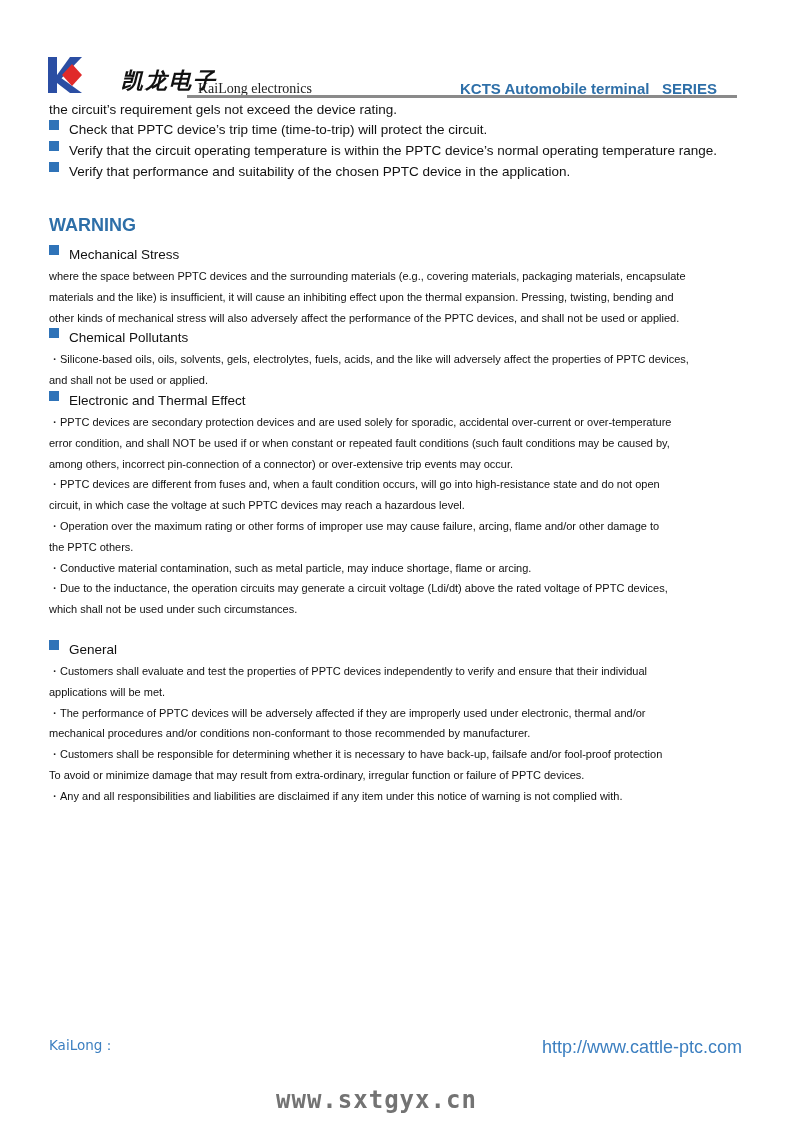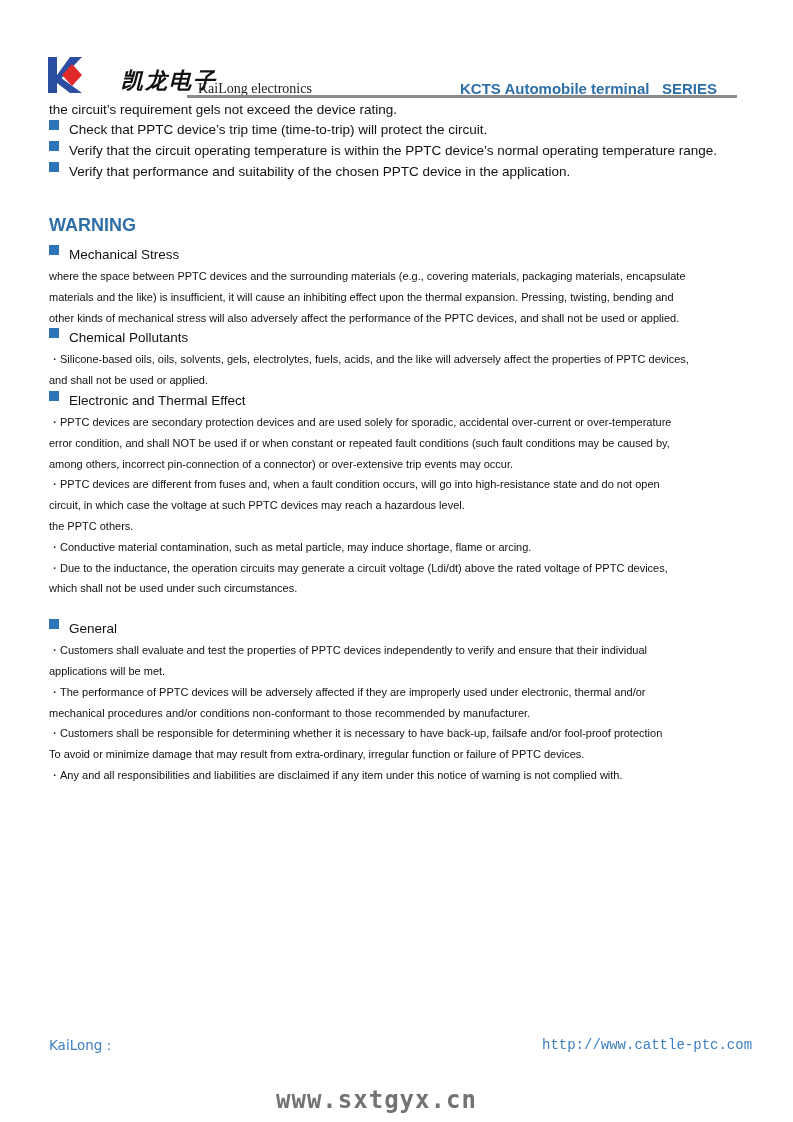--- a/index.html
+++ b/index.html
@@ -36,22 +36,22 @@
     font-size: 18px; font-weight: bold; color: #2e6fa8; margin: 31px 0 8px 0; line-height: 24px;
   }
   .sec-head { display: flex; align-items: flex-start; font-size: 13.5px; line-height: 20px; margin: 0 0 1px 0; }
   .para { font-size: 11px; line-height: 20.8px; margin: 0; color: #111; }
   .gap { height: 20px; }
   .footer-rev {
     position: absolute; left: 49px; top: 1037px; font-size: 13.5px; color: #3c7fc0;
     font-family: "DejaVu Sans", sans-serif;
   }
   .footer-url {
-    position: absolute; left: 542px; top: 1037px; font-size: 14px; color: #3c7fc0;
-    font-family: Liberation Mono, monospace;
+    position: absolute; left: 542px; top: 1037px; font-size: 18px; color: #3c7fc0;
+    font-family: Liberation Sans, sans-serif;
   }
   .watermark {
     position: absolute; left: 276px; top: 1086px; font-family: "DejaVu Sans Mono", monospace;
     font-size: 24px; font-weight: bold; color: #737373; letter-spacing: 1px;
   }
 </style>
 </head>
 <body>
 
 <div class="header">
@@ -101,20 +101,21 @@
 
   <div class="sec-head">
     <span class="sq"></span>
     <span>Electronic and Thermal Effect</span>
   </div>
   <p class="para">・PPTC devices are secondary protection devices and are used solely for sporadic, accidental over-current or over-temperature</p>
   <p class="para">error condition, and shall NOT be used if or when constant or repeated fault conditions (such fault conditions may be caused by,</p>
   <p class="para">among others, incorrect pin-connection of a connector) or over-extensive trip events may occur.</p>
   <p class="para">・PPTC devices are different from fuses and, when a fault condition occurs, will go into high-resistance state and do not open</p>
   <p class="para">circuit, in which case the voltage at such PPTC devices may reach a hazardous level.</p>
+  <p class="para">・Operation over the maximum rating or other forms of improper use may cause failure, arcing, flame and/or other damage to</p>
   <p class="para">the PPTC others.</p>
   <p class="para">・Conductive material contamination, such as metal particle, may induce shortage, flame or arcing.</p>
   <p class="para">・Due to the inductance, the operation circuits may generate a circuit voltage (Ldi/dt) above the rated voltage of PPTC devices,</p>
   <p class="para">which shall not be used under such circumstances.</p>
 
   <div class="gap"></div>
 
   <div class="sec-head">
     <span class="sq"></span>
     <span>General</span>

